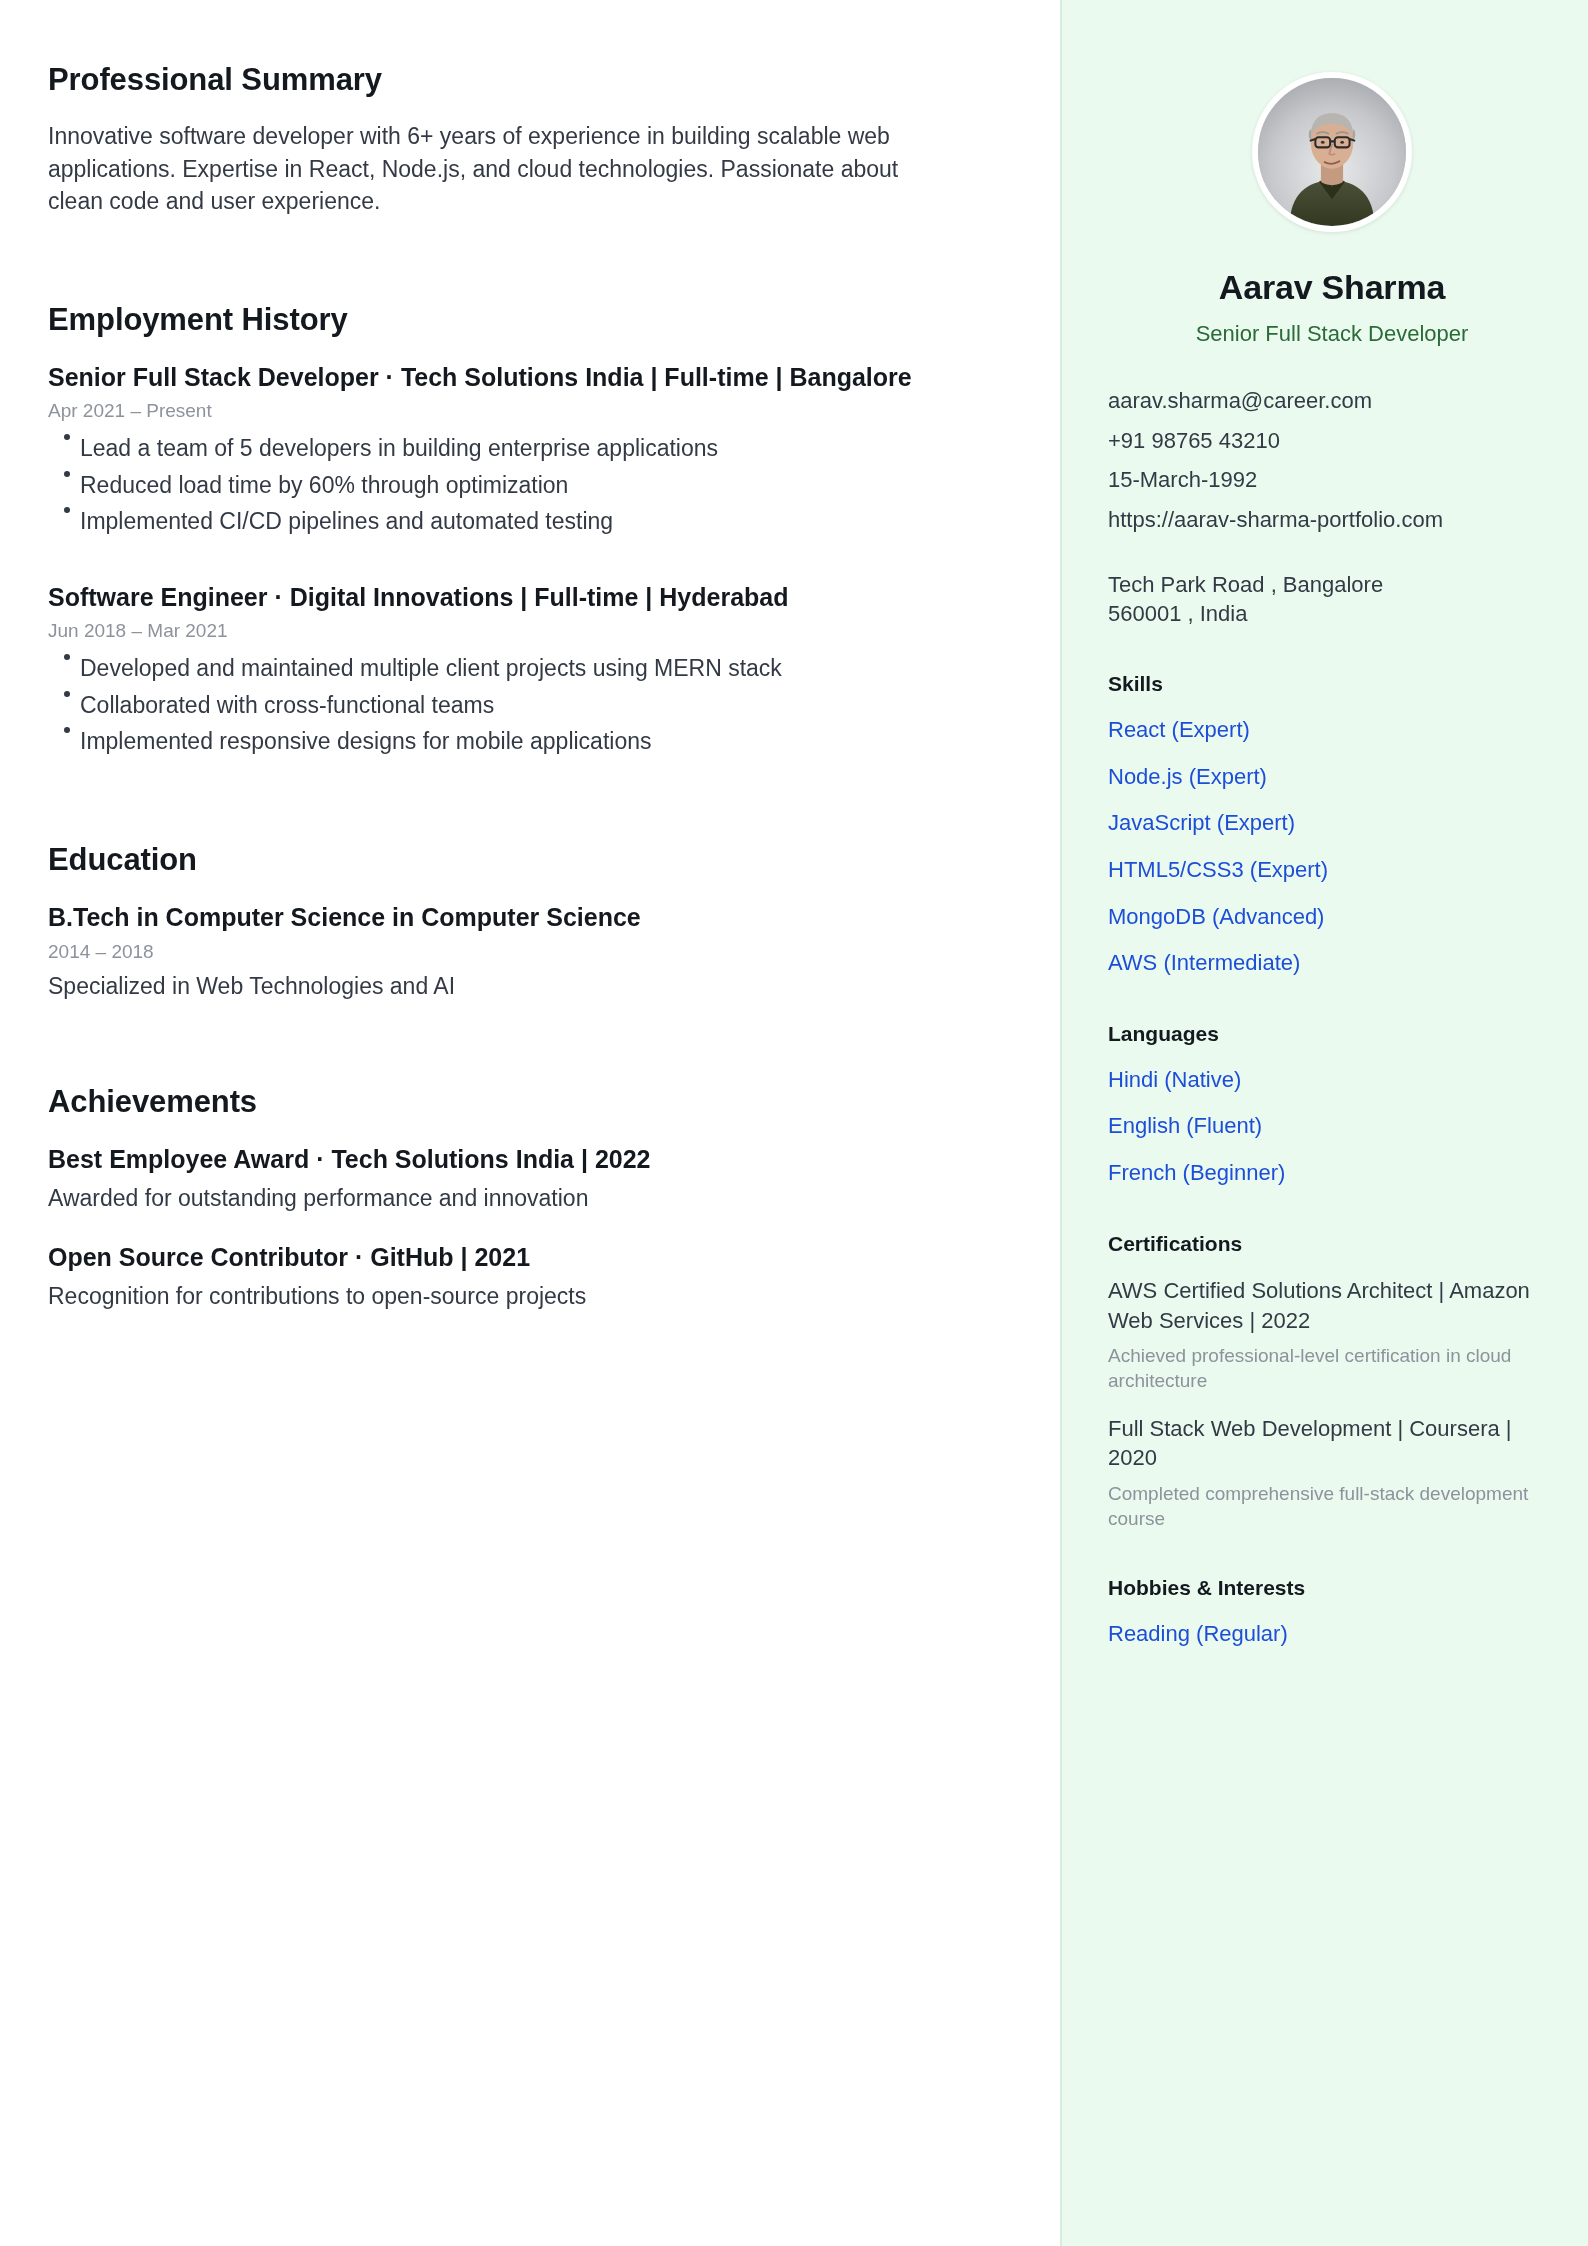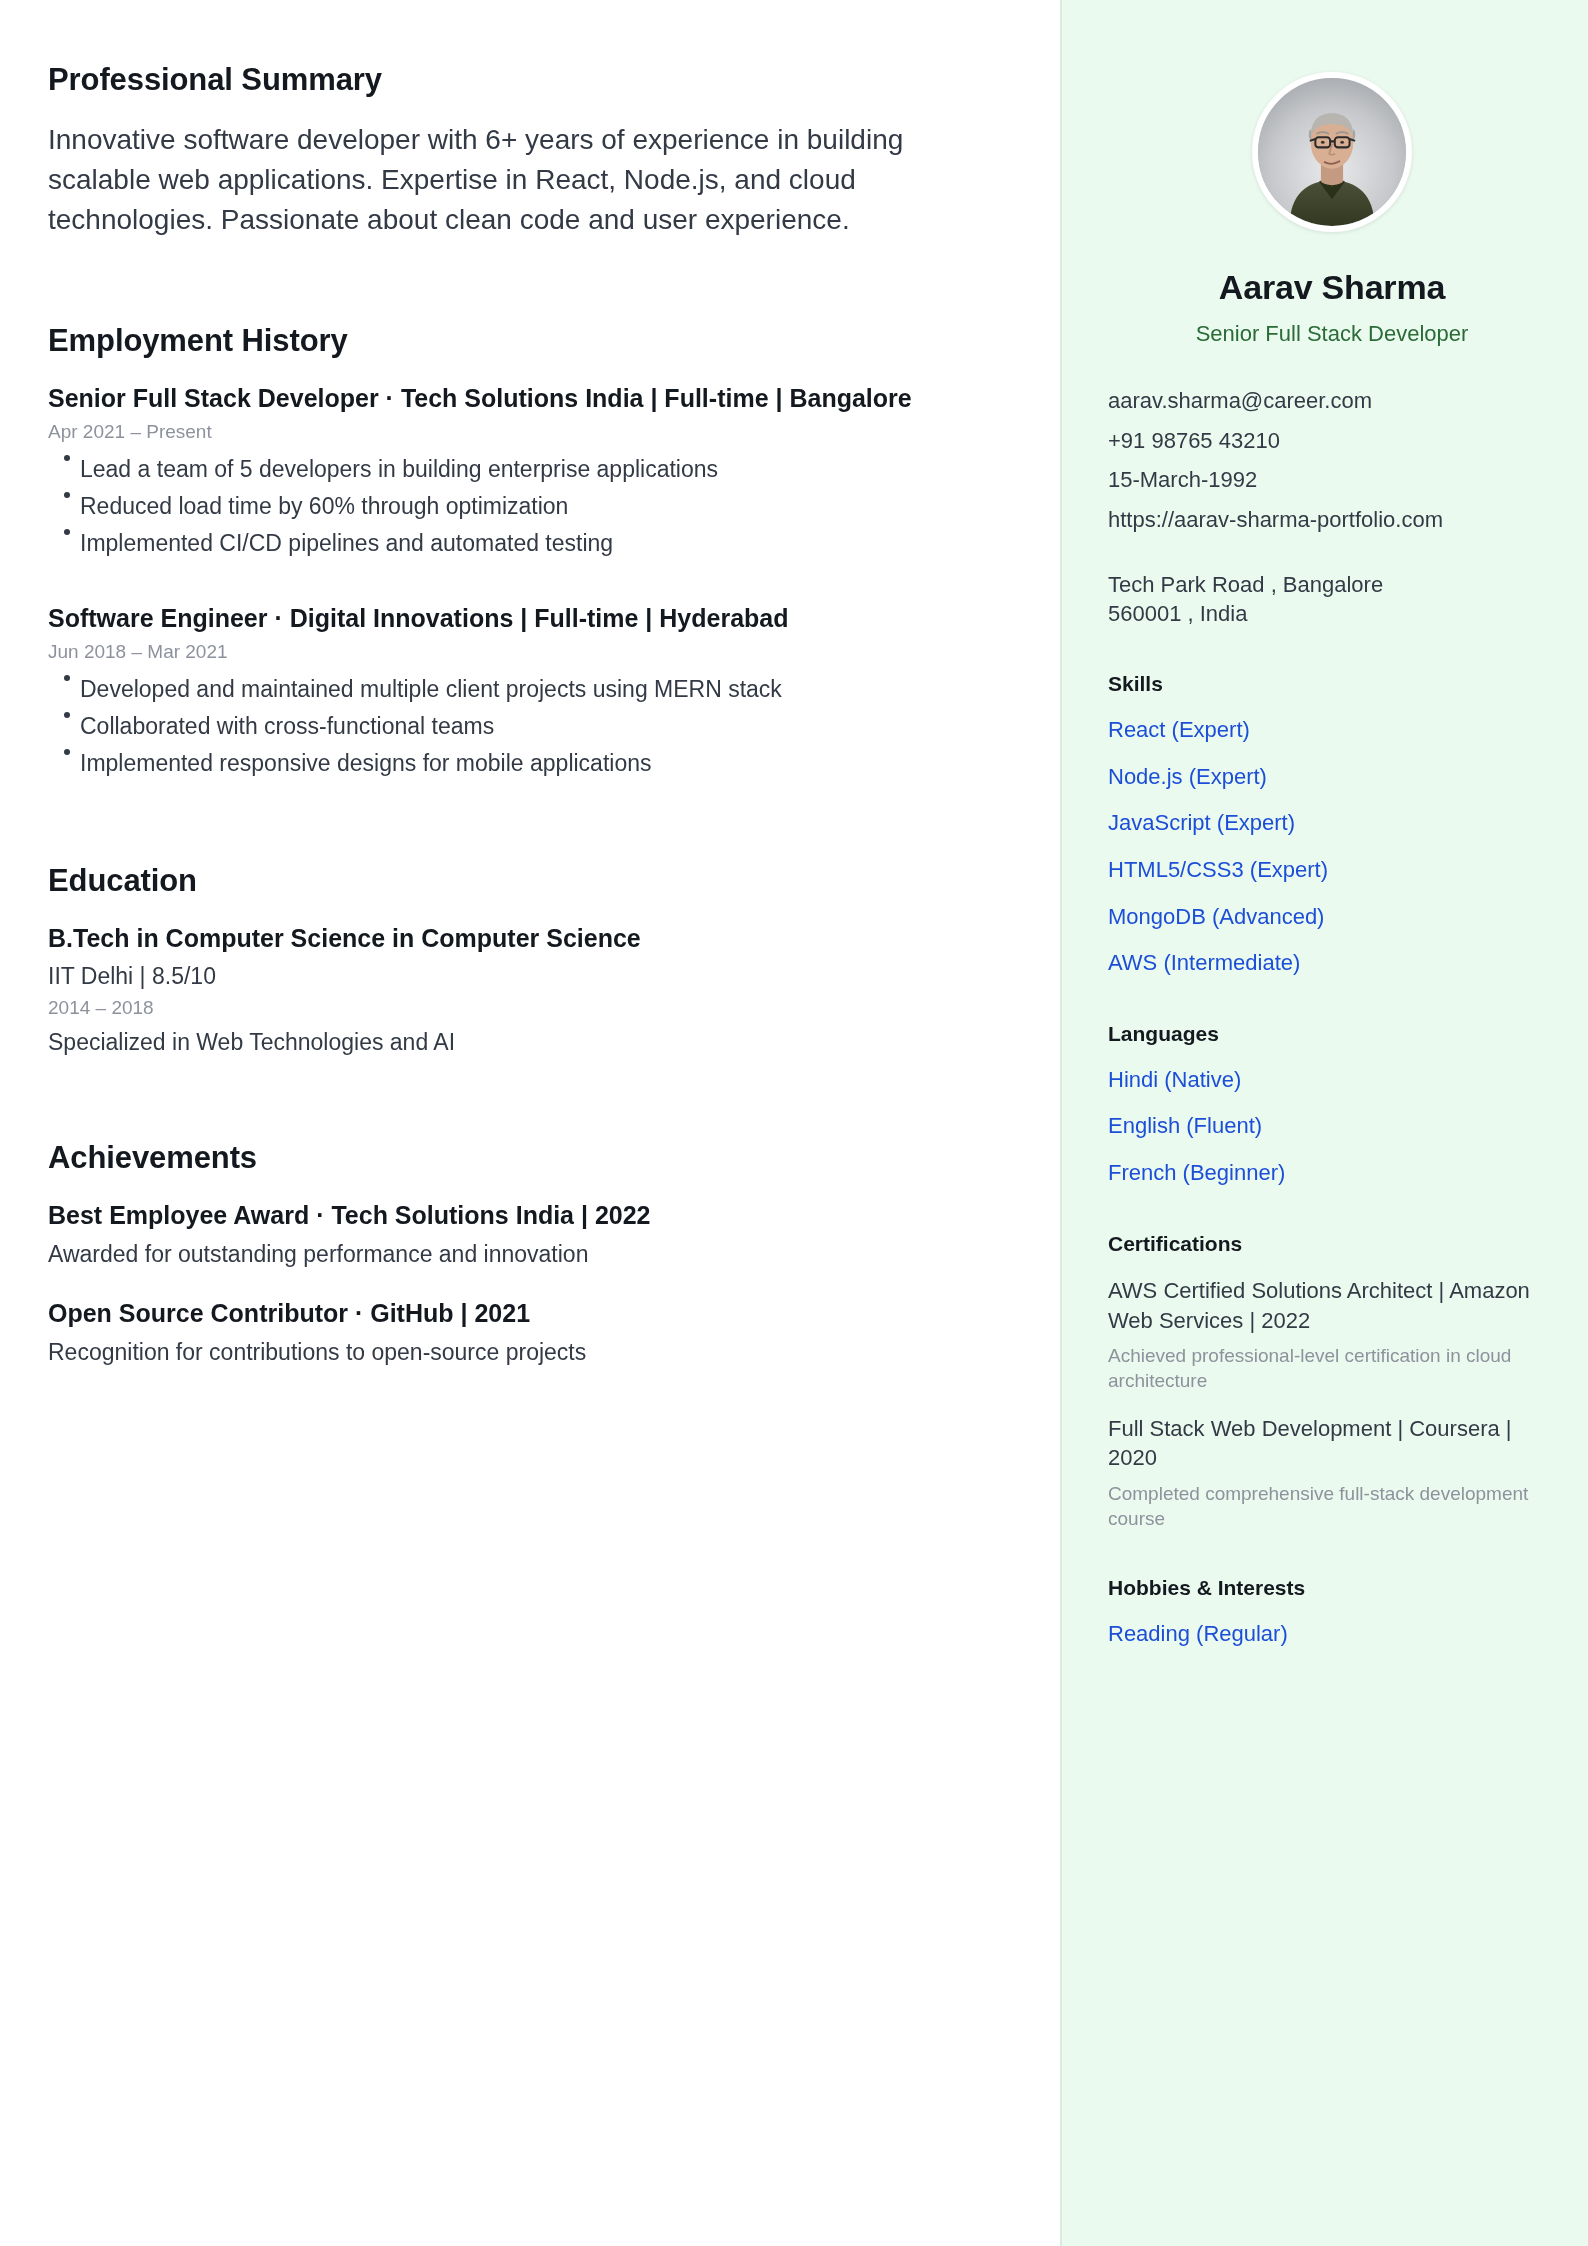--- a/index.html
+++ b/index.html
@@ -33,21 +33,21 @@
 
   .section-title {
     font-size: 31px;
     font-weight: 700;
     color: #14181f;
     letter-spacing: -0.1px;
     margin-bottom: 22px;
   }
 
   .summary-text {
-    font-size: 28px;
+    font-size: 23px;
     line-height: 1.42;
     color: #333a45;
     max-width: 880px;
   }
 
   .gap-lg { height: 74px; }
   .gap-sm { height: 34px; }
 
   .job { margin-bottom: 8px; }
 
@@ -250,21 +250,20 @@
         </ul>
       </div>
     </div>
 
     <div class="gap-lg"></div>
 
     <div class="section">
       <div class="section-title">Education</div>
       <div>
         <div class="edu-degree">B.Tech in Computer Science in Computer Science</div>
-        <div class="edu-school">IIT Delhi | 8.5/10</div>
         <div class="edu-years">2014 – 2018</div>
         <div class="edu-note">Specialized in Web Technologies and AI</div>
       </div>
     </div>
 
     <div class="gap-lg"></div>
 
     <div class="section">
       <div class="section-title">Achievements</div>
 

